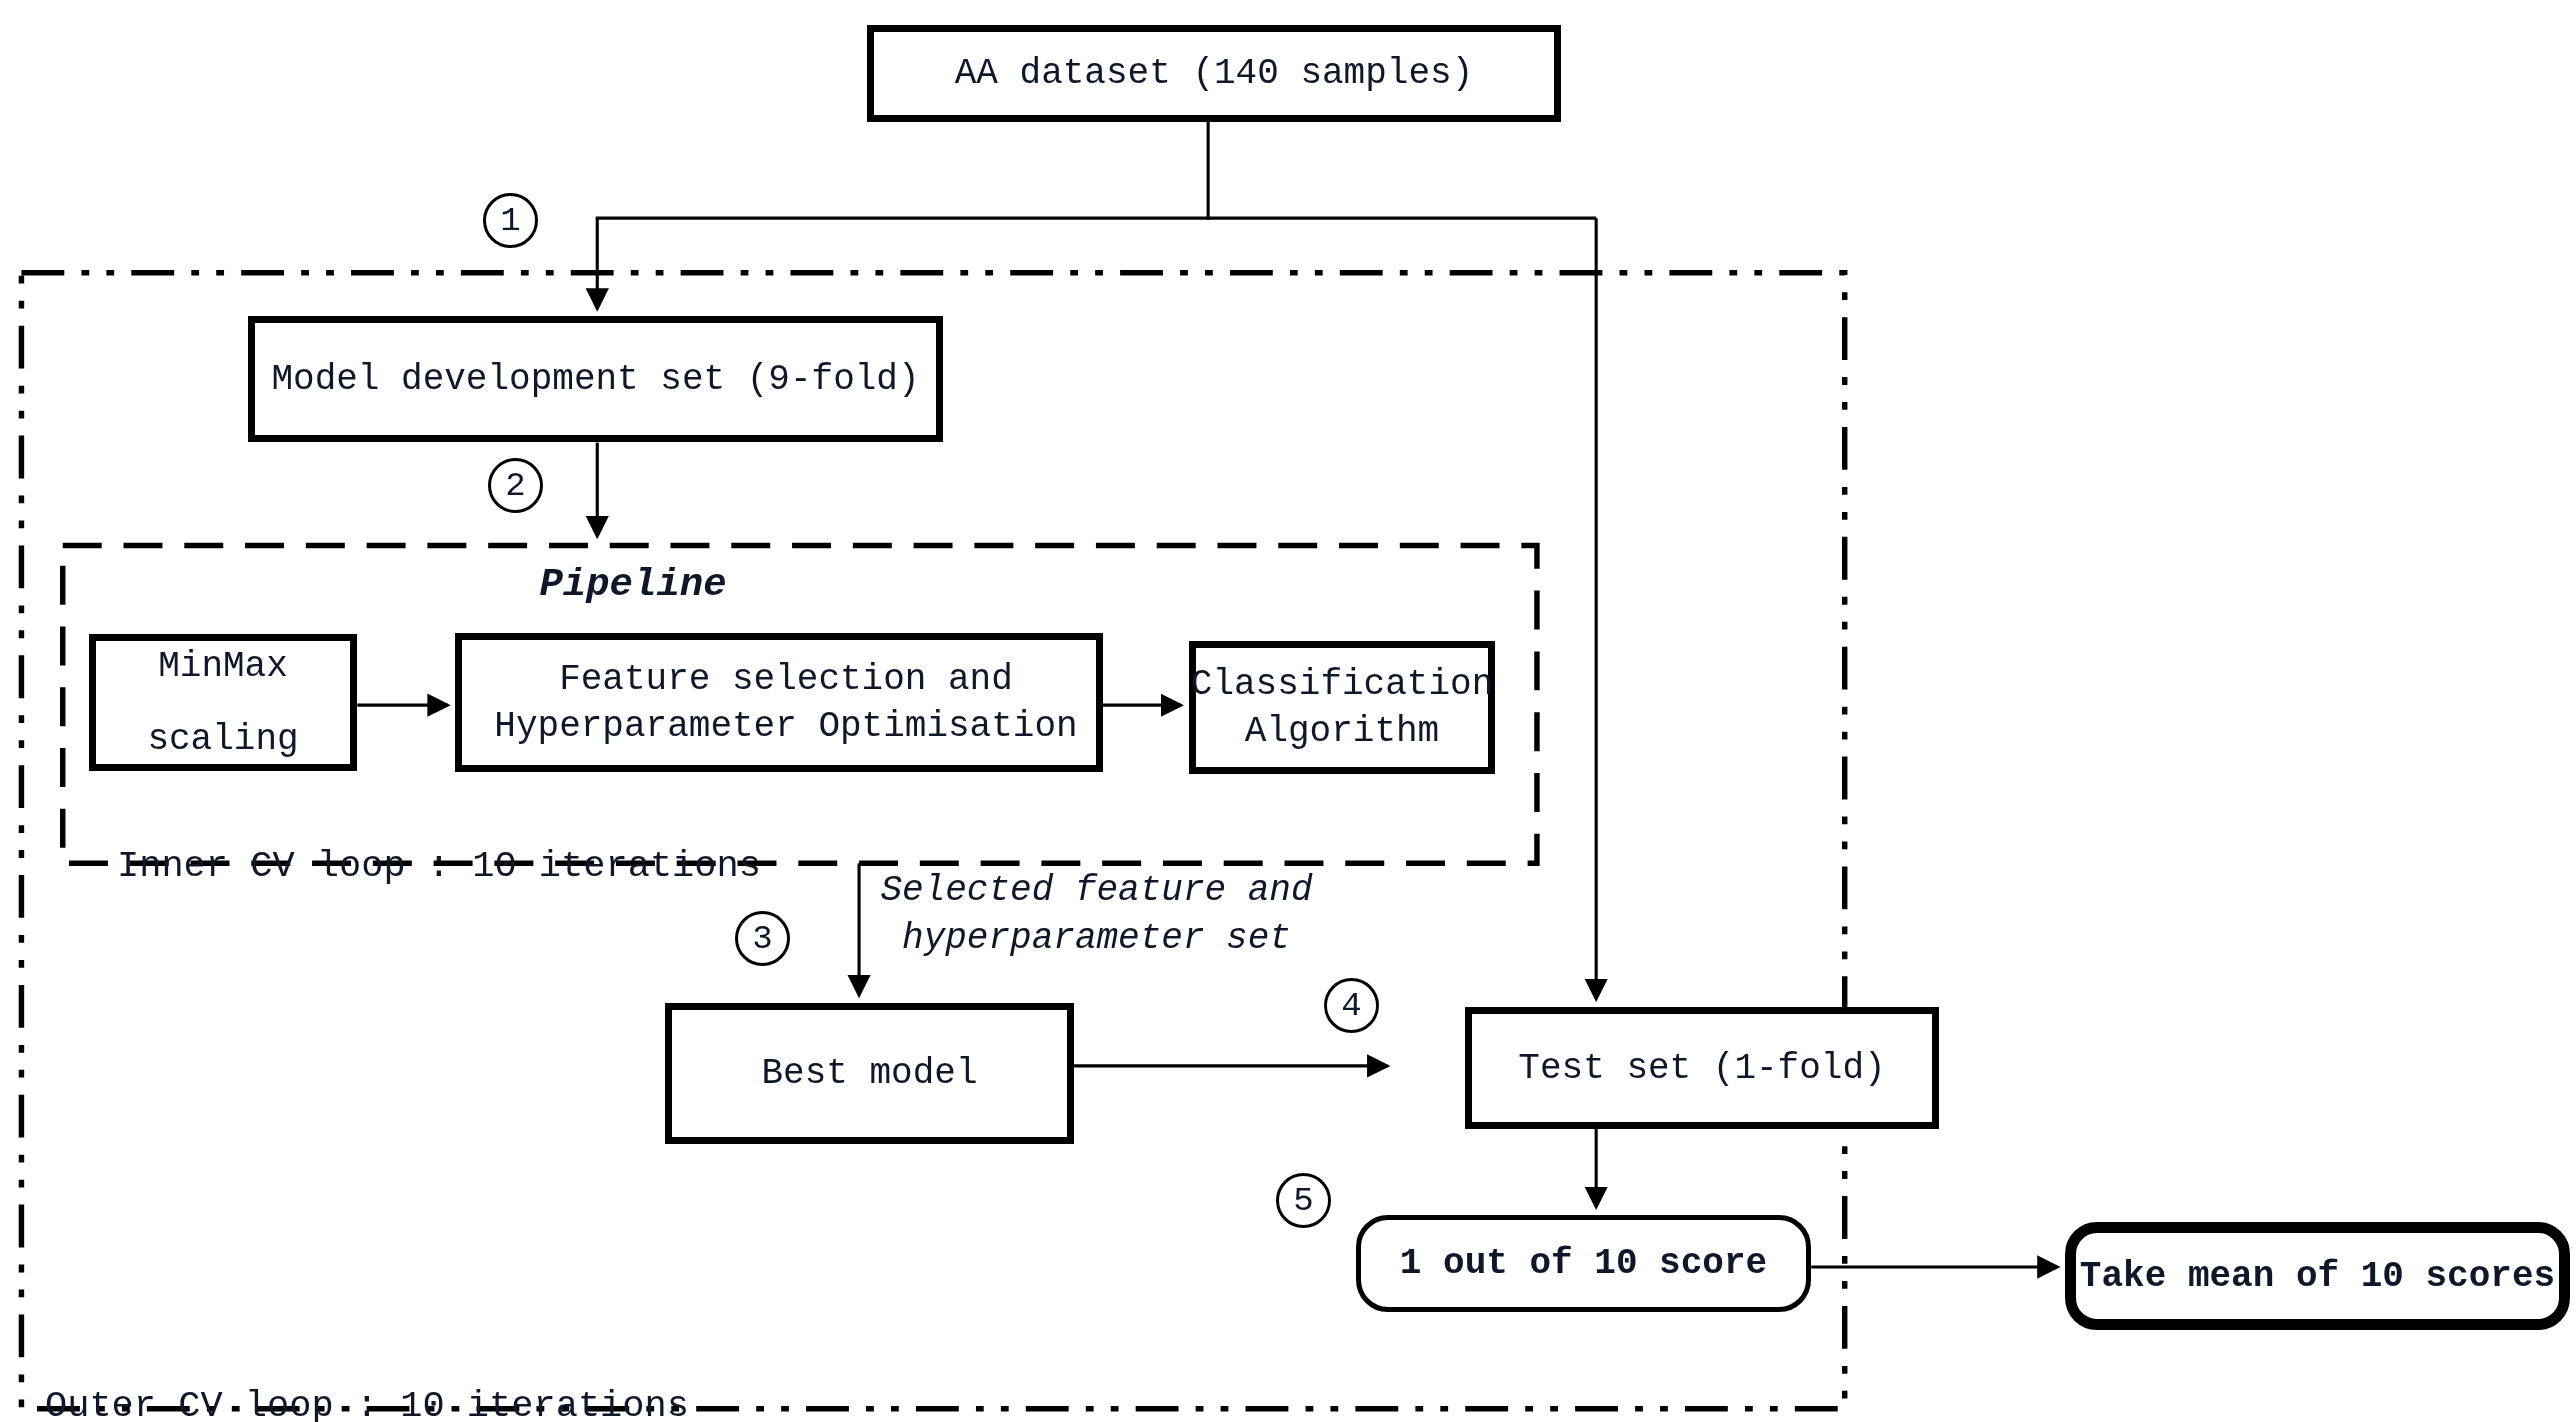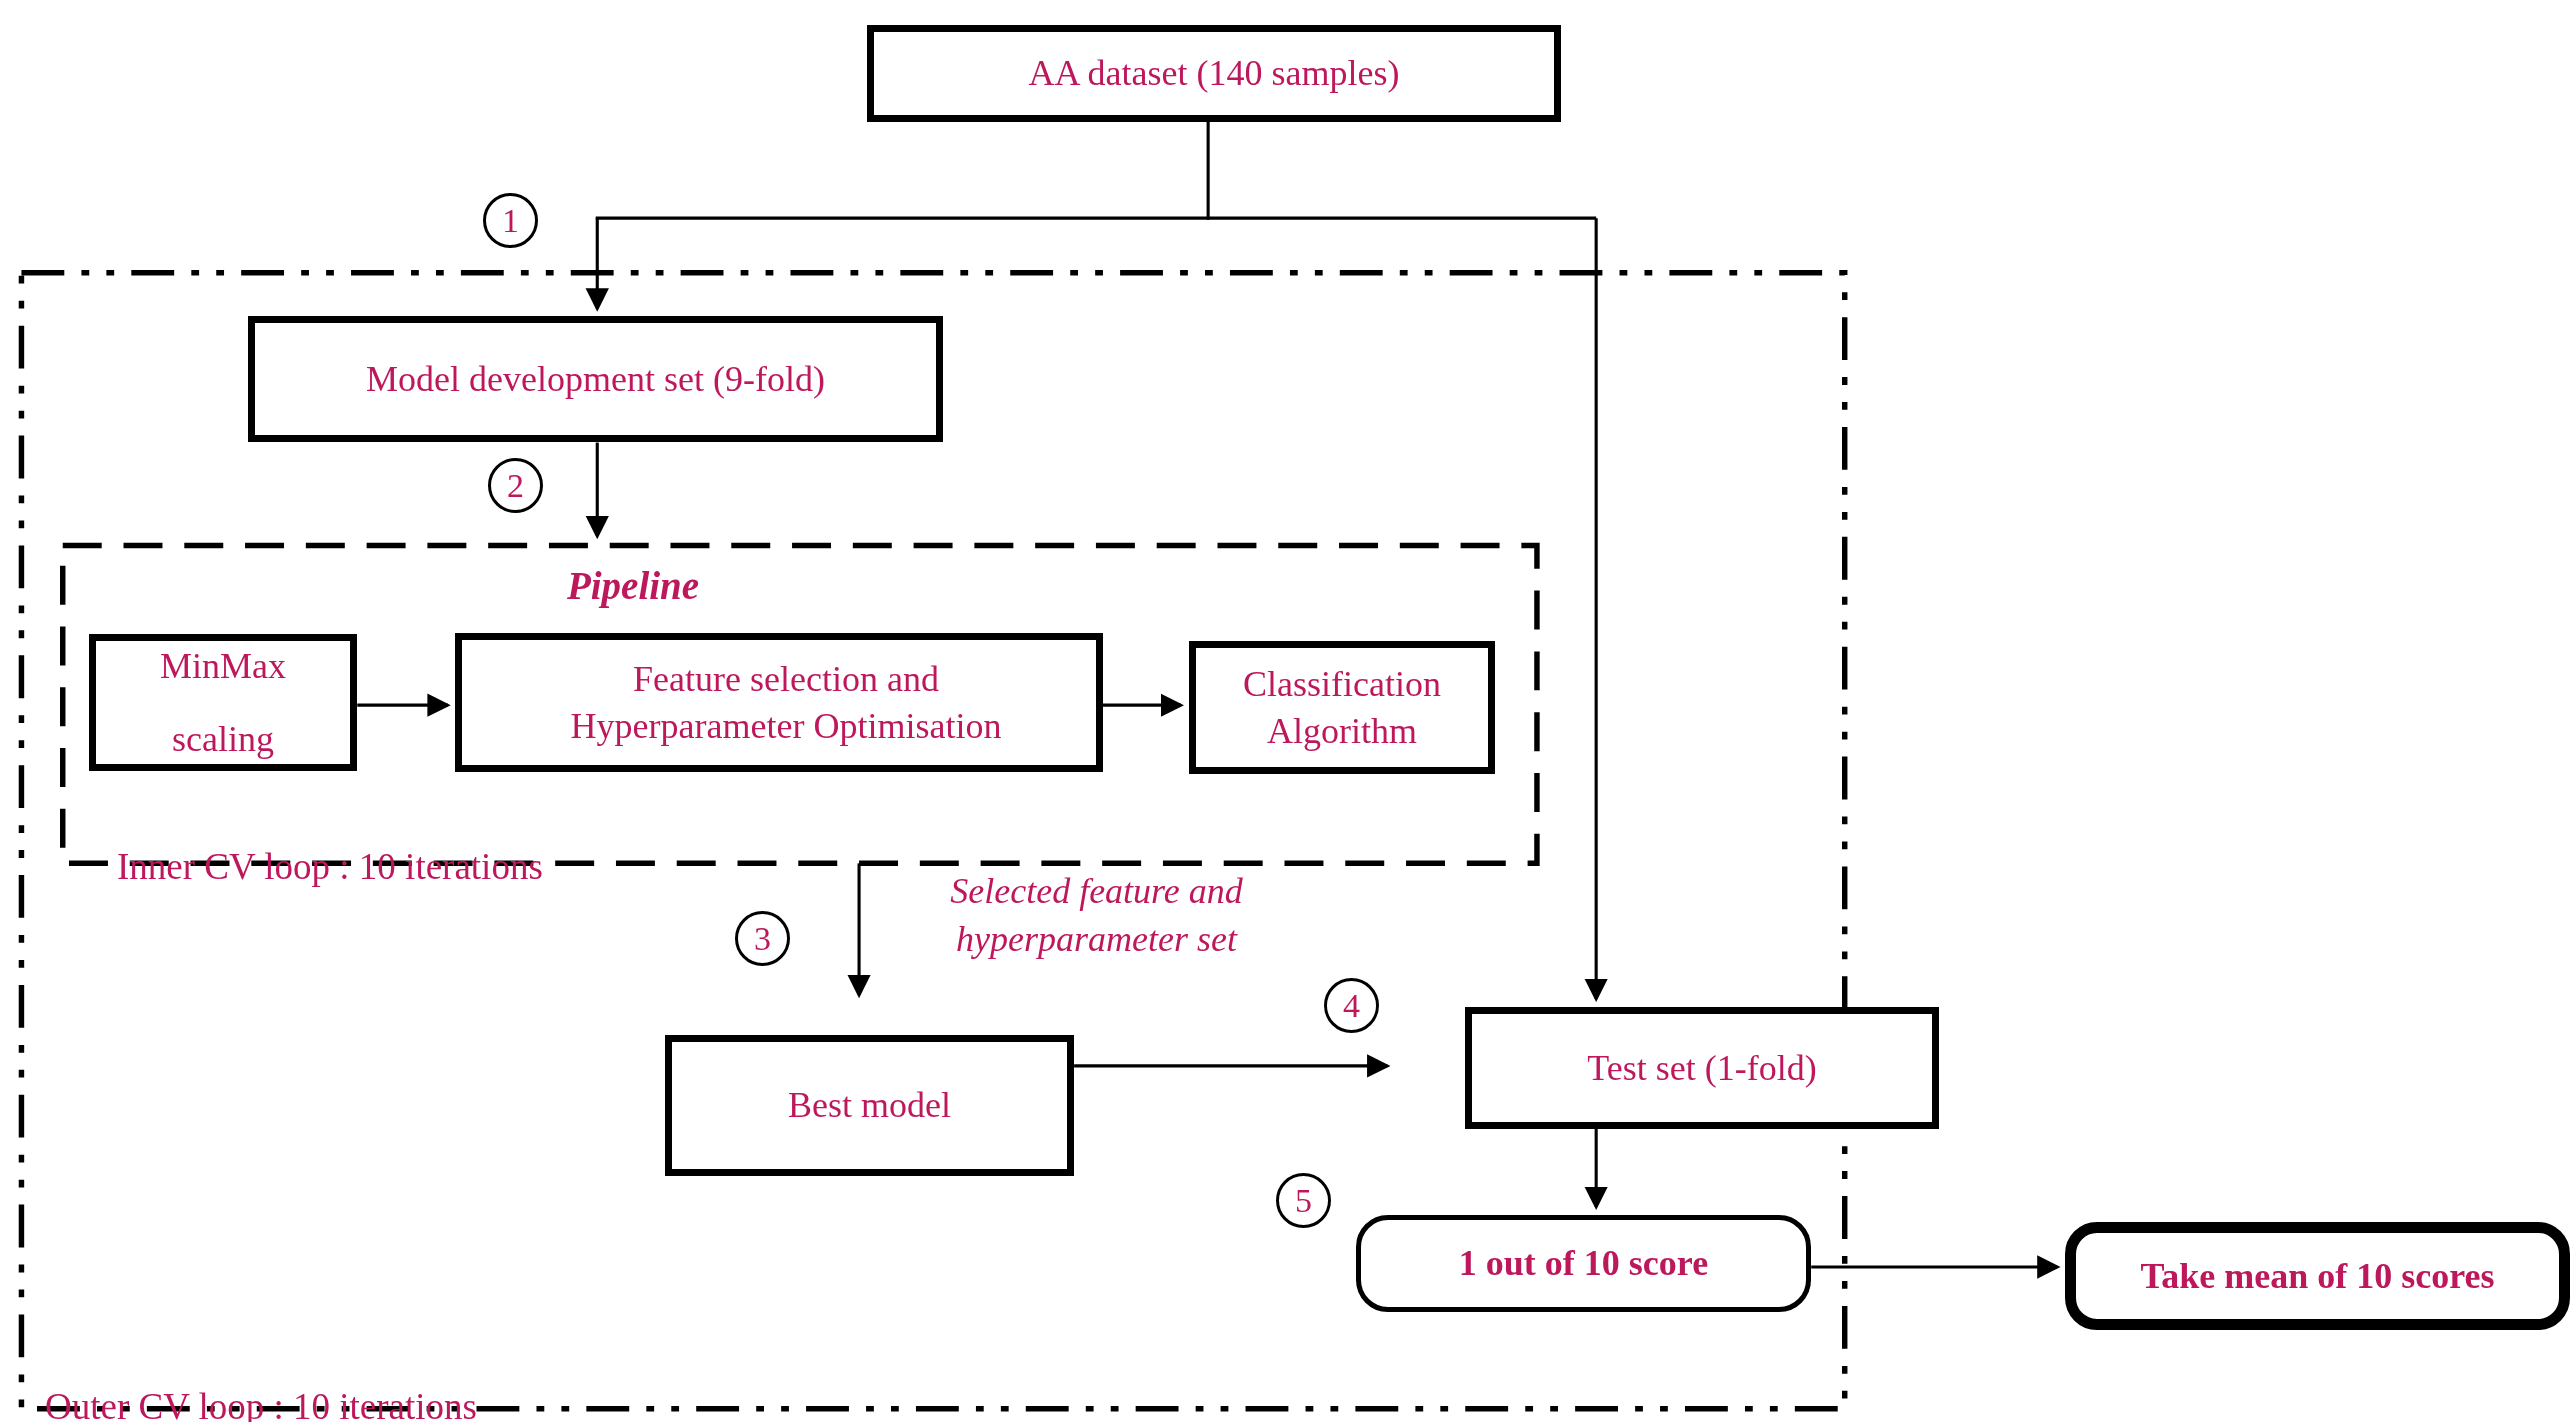--- a/index.html
+++ b/index.html
@@ -5,22 +5,22 @@
   html, body {
     margin: 0;
     padding: 0;
     background: #ffffff;
   }
   .canvas {
     position: relative;
     width: 2576px;
     height: 1422px;
     background: #ffffff;
-    font-family: Liberation Serif, serif;
-    color: #be185d;
+    font-family: Liberation Mono, monospace;
+    color: #0f172a;
     overflow: hidden;
   }
   svg.wires {
     position: absolute;
     left: 0; top: 0;
     width: 2576px;
     height: 1422px;
   }
   .node {
     position: absolute;
@@ -126,21 +126,21 @@
   <div class="node" style="left:455px; top:633px; width:648px; height:139px;padding-left:14px;">
     <span>Feature selection and</span>
     <span>Hyperparameter Optimisation</span>
   </div>
 
   <div class="node" style="left:1189px; top:641px; width:306px; height:133px;">
     <span>Classification</span>
     <span>Algorithm</span>
   </div>
 
-  <div class="node" style="left:665px; top:1003px; width:409px; height:141px;margin-top:32px;">
+  <div class="node" style="left:665px; top:1003px; width:409px; height:141px;">
     <span>Best model</span>
   </div>
 
   <div class="node" style="left:1465px; top:1007px; width:474px; height:122px;">
     <span>Test set (1-fold)</span>
   </div>
 
   <div class="node thin-border bold" style="left:1356px; top:1215px; width:455px; height:97px;">
     <span>1 out of 10 score</span>
   </div>

